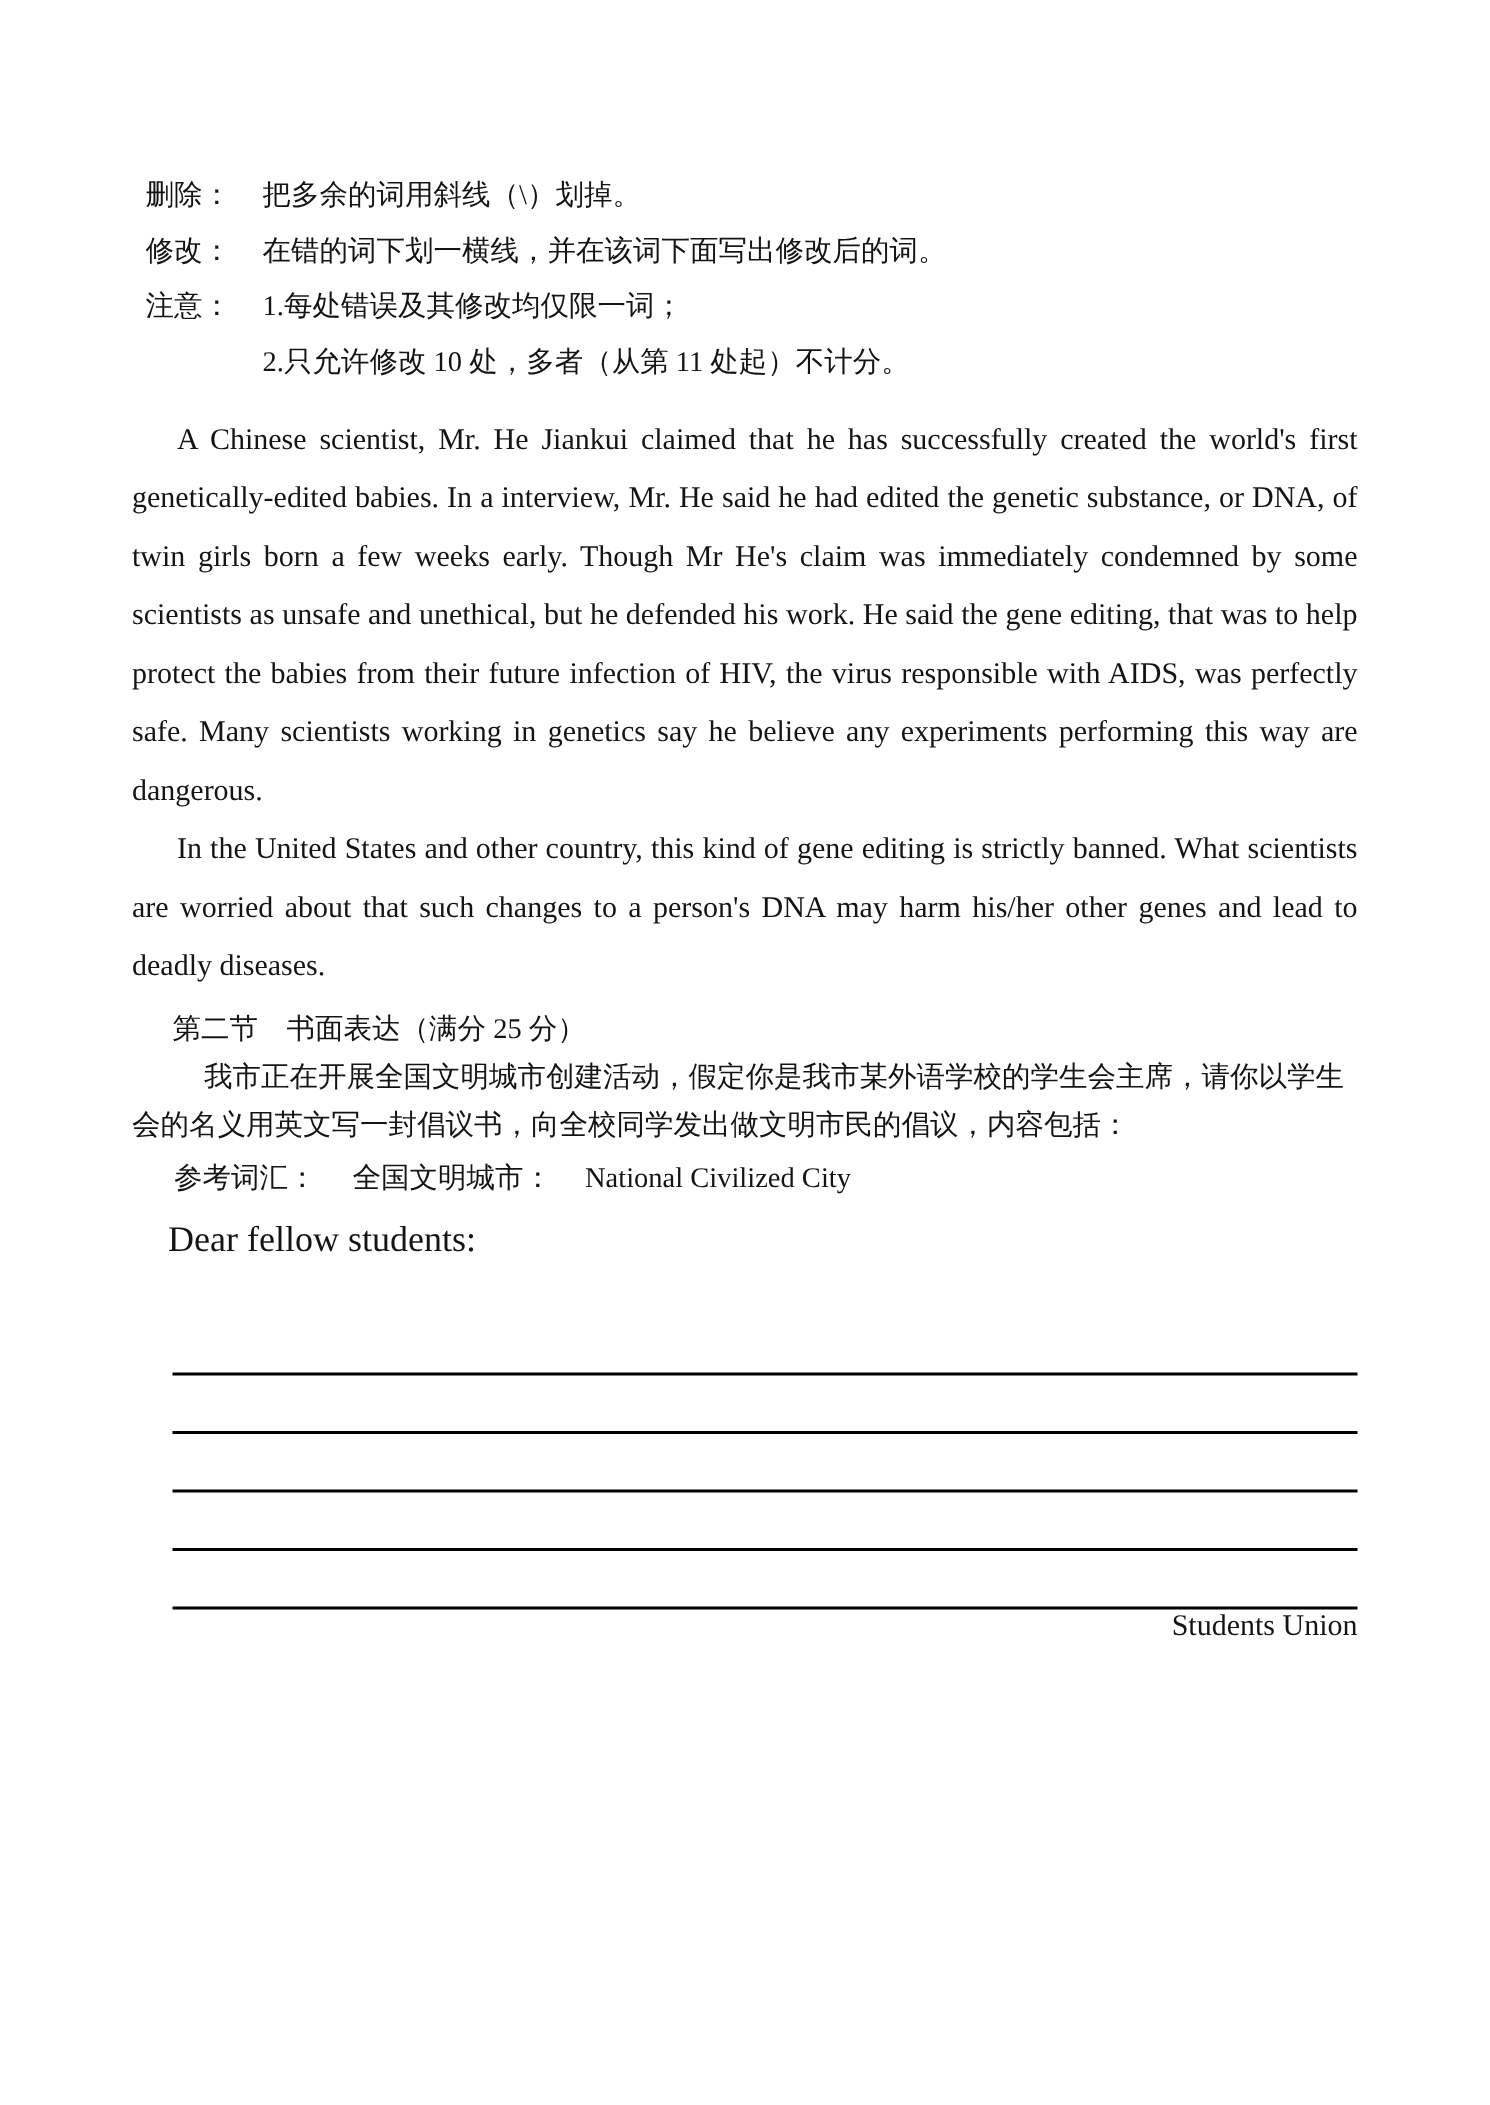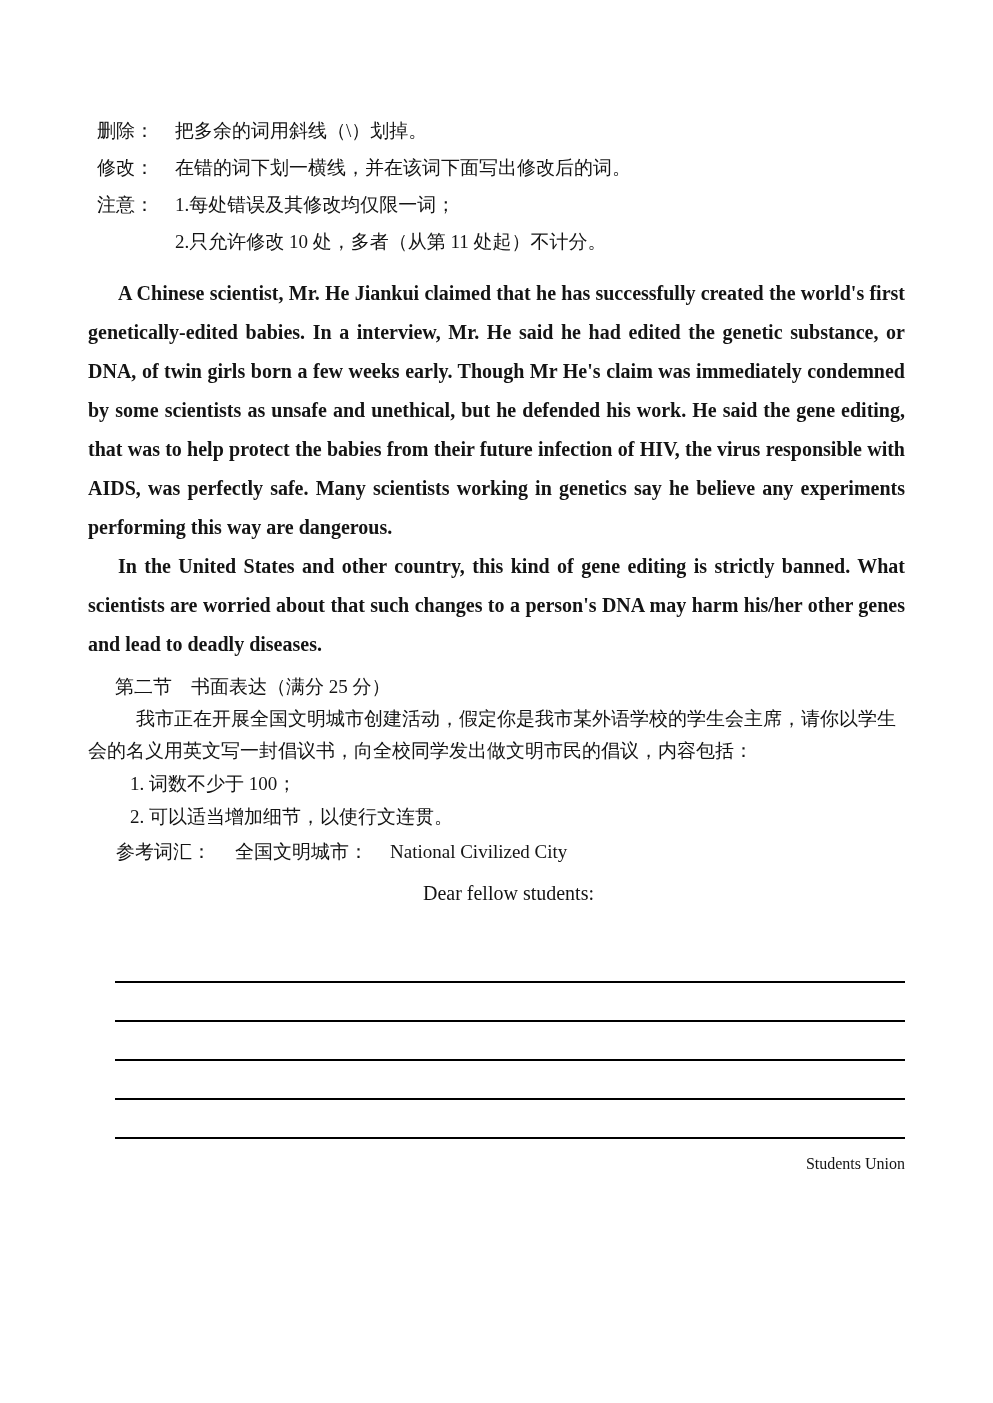--- a/index.html
+++ b/index.html
@@ -18,40 +18,40 @@
   }
 
   
   .rules { margin-left: 9px; font-size: 19px; }
   .rule-row { display: flex; line-height: 37px; }
   .rule-label { width: 78px; flex: 0 0 78px; }
   .rule-text { flex: 1; }
 
   
   .passage { margin-top: 14px; font-size: 20px; line-height: 39px; }
-  .passage p { text-indent: 30px; text-align: justify; font-weight: bold; }
+  .passage p { text-indent: 30px; text-align: justify; }
 
   
   .sec2 { font-size: 19px; line-height: 33px; margin-top: 6px; }
   .sec2-heading { margin-left: 27px; }
   .prompt { text-indent: 48px; line-height: 32px; }
   .content-points { margin-left: 42px; }
   .notes-label { margin-left: 27px; }
   .note-items { margin-left: 42px; }
   .ref-row { margin-left: 28px; margin-top: 2px; }
   .ref-term { margin-left: 24px; }
   .ref-en { margin-left: 22px; }
-  .salutation { margin-left: 24px; margin-top: 9px; font-size: 20px; text-align: center; }
+  .salutation { margin-left: 24px; margin-top: 9px; font-size: 24px; }
 
   
   .answer-lines { margin: 34px 0 0 27px; width: 790px; }
   .answer-line { height: 39px; border-bottom: 2px solid #000000; }
 
   
-  .signature-row { width: 817px; text-align: right; margin-top: 16px; font-size: 16px; font-family: Liberation Serif, serif; }
+  .signature-row { width: 817px; text-align: right; font-size: 20px; font-family: Liberation Serif, serif; }
 </style>
 </head>
 <body>
 
 <div class="page">
 
   <div class="rules">
     <div class="rule-row">
       <span class="rule-label">删除：</span>
       <span class="rule-text">把多余的词用斜线（\）划掉。</span>
@@ -73,24 +73,20 @@
   <div class="passage">
     <p>A Chinese scientist, Mr. He Jiankui claimed that he has successfully created the world's first genetically-edited babies. In a interview, Mr. He said he had edited the genetic substance, or DNA, of twin girls born a few weeks early. Though Mr He's claim was immediately condemned by some scientists as unsafe and unethical, but he defended his work. He said the gene editing, that was to help protect the babies from their future infection of HIV, the virus responsible with AIDS, was perfectly safe. Many scientists working in genetics say he believe any experiments performing this way are dangerous.</p>
     <p>In the United States and other country, this kind of gene editing is strictly banned. What scientists are worried about that such changes to a person's DNA may harm his/her other genes and lead to deadly diseases.</p>
   </div>
 
   <div class="sec2">
     <div class="sec2-heading">第二节　书面表达（满分 25 分）</div>
     <div class="prompt">我市正在开展全国文明城市创建活动，假定你是我市某外语学校的学生会主席，请你以学生会的名义用英文写一封倡议书，向全校同学发出做文明市民的倡议，内容包括：</div>
 
 
-    <div class="note-items">
-      <div>1.  词数不少于 100；</div>
-      <div>2.  可以适当增加细节，以使行文连贯。</div>
-    </div>
 
     <div class="ref-row">
       <span>参考词汇：</span><span class="ref-term">全国文明城市：</span><span class="ref-en">National Civilized City</span>
     </div>
 
     <div class="salutation">Dear fellow students:</div>
   </div>
 
   <div class="answer-lines">
     <div class="answer-line"></div>

